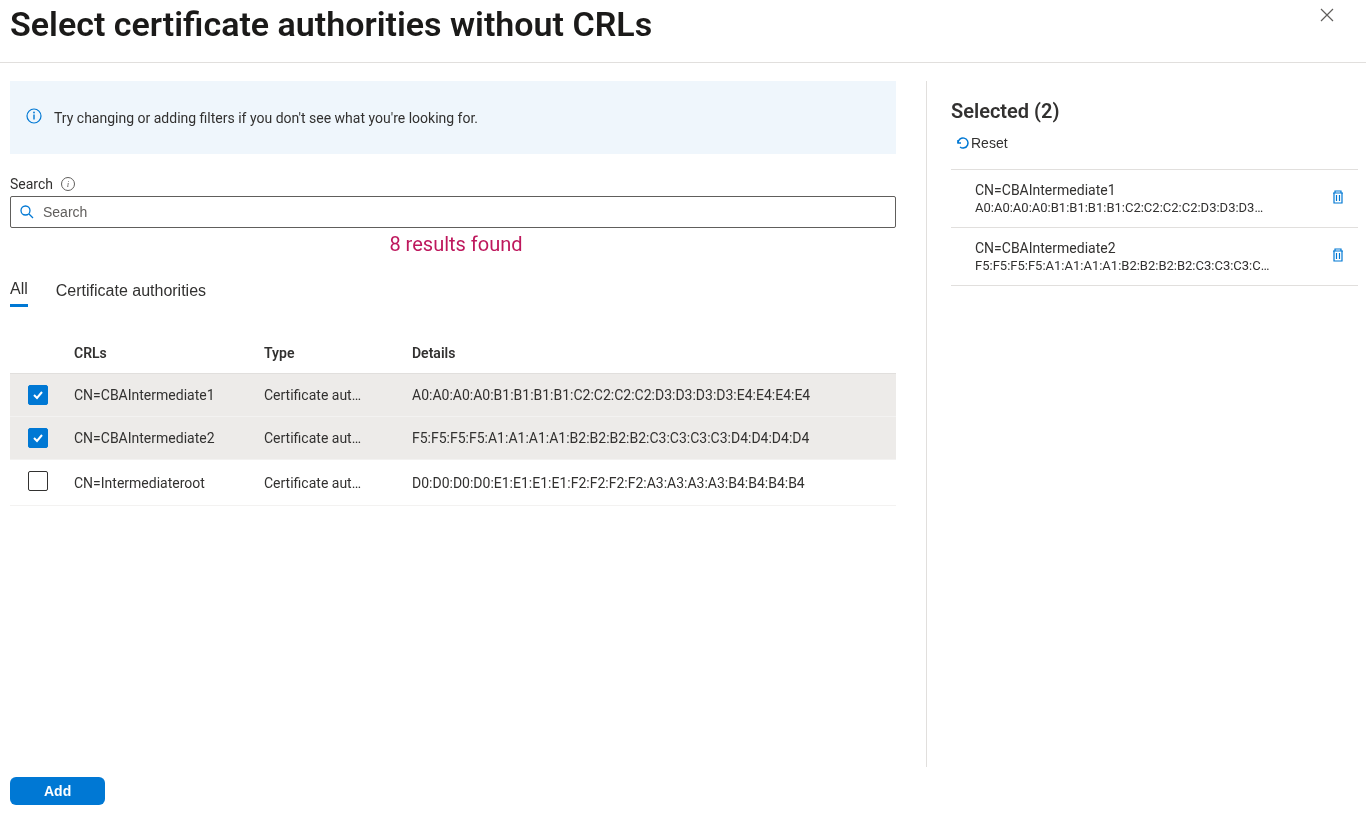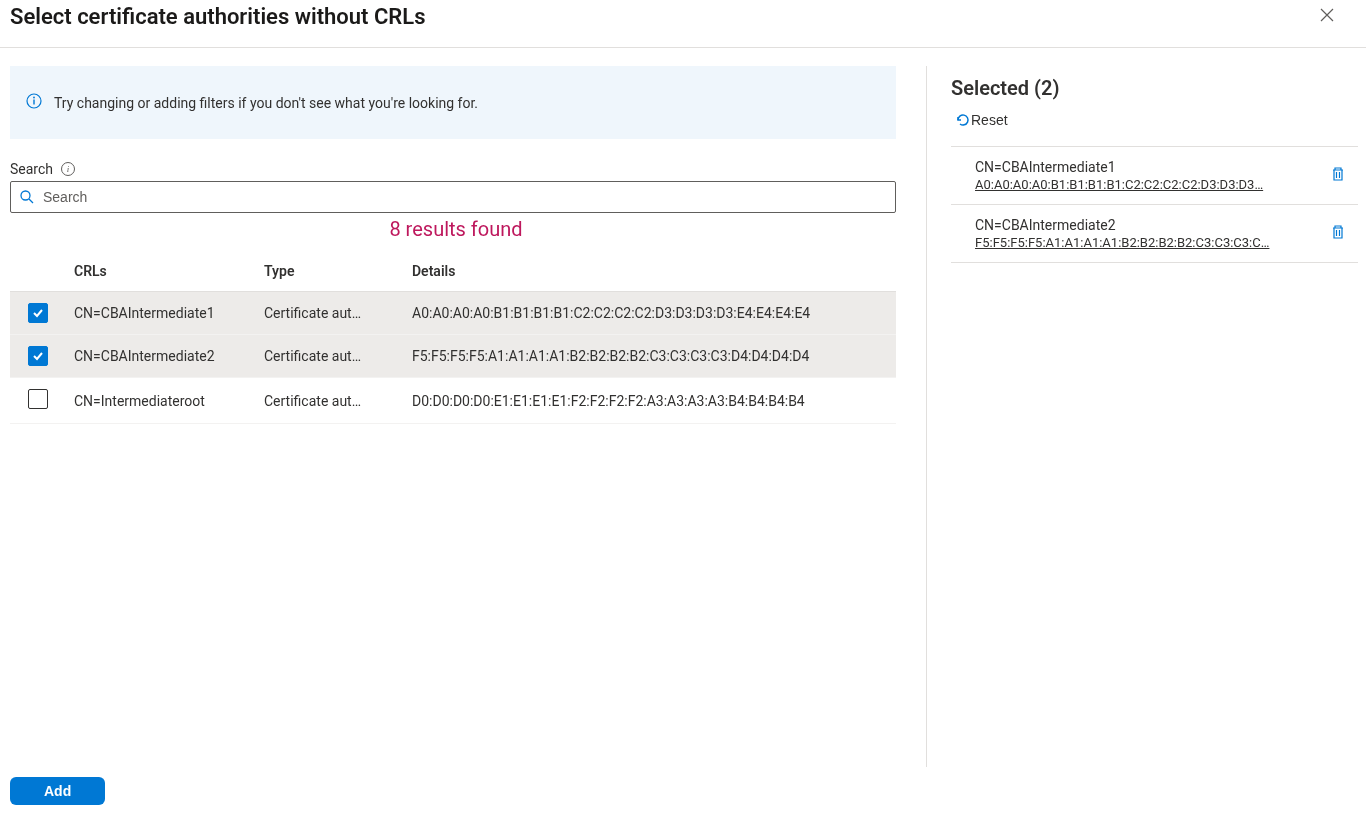--- a/index.html
+++ b/index.html
@@ -17,21 +17,21 @@
       overflow: hidden;
       position: relative;
     }
     .header {
       display: flex;
       justify-content: space-between;
       align-items: flex-start;
       padding: 4px 26px 18px 10px;
     }
     .page-title {
-      font-size: 22px;
+      font-size: 34px;
       font-weight: 600;
       color: #1b1a19;
     }
     .close-btn {
       font-size: 18px;
       color: #605e5c;
       cursor: pointer;
       background: none;
       border: none;
       padding: 2px 6px;
@@ -217,20 +217,21 @@
     }
     .right-pane {
       width: 440px;
       border-left: 1px solid #e1dfdd;
       padding: 10px 8px 0 24px;
     }
     .selected-title {
       font-size: 20px;
       font-weight: 600;
       margin-bottom: 10px;
+      margin-top: 8px;
     }
     .reset-btn {
       display: inline-flex;
       align-items: center;
       color: #323130;
       background: none;
       border: none;
       cursor: pointer;
       font-size: 14px;
       padding: 2px 4px 8px 4px;
@@ -255,21 +256,20 @@
       font-size: 14px;
       color: #323130;
       margin-bottom: 2px;
     }
     .selected-item .item-detail {
       font-size: 13px;
       color: #323130;
       white-space: nowrap;
       overflow: hidden;
       text-overflow: ellipsis;
-      text-decoration: underline;
     }
     .delete-btn {
       background: none;
       border: none;
       color: #0078d4;
       cursor: pointer;
       padding: 4px;
     }
     .footer {
       position: absolute;
@@ -324,20 +324,24 @@
       <div class="search-box">
         <svg width="16" height="16" viewBox="0 0 16 16">
             <circle cx="6.5" cy="6.5" r="4.5" fill="none" stroke="#0078d4" stroke-width="1.3"></circle>
             <line x1="10" y1="10" x2="14" y2="14" stroke="#0078d4" stroke-width="1.3"></line>
           </svg>
         <input type="text" placeholder="Search" style="">
       </div>
       <div class="results-count">8 results found</div>
     </div>
 
+    <div class="tabs">
+      <button class="tab active">All</button>
+      <button class="tab">Certificate authorities</button>
+    </div>
 
     <div class="table-container">
       <table>
         <thead>
           <tr>
             <th class="col-check"></th>
             <th class="col-name">CRLs</th>
             <th class="col-type">Type</th>
             <th>Details</th>
           </tr>

